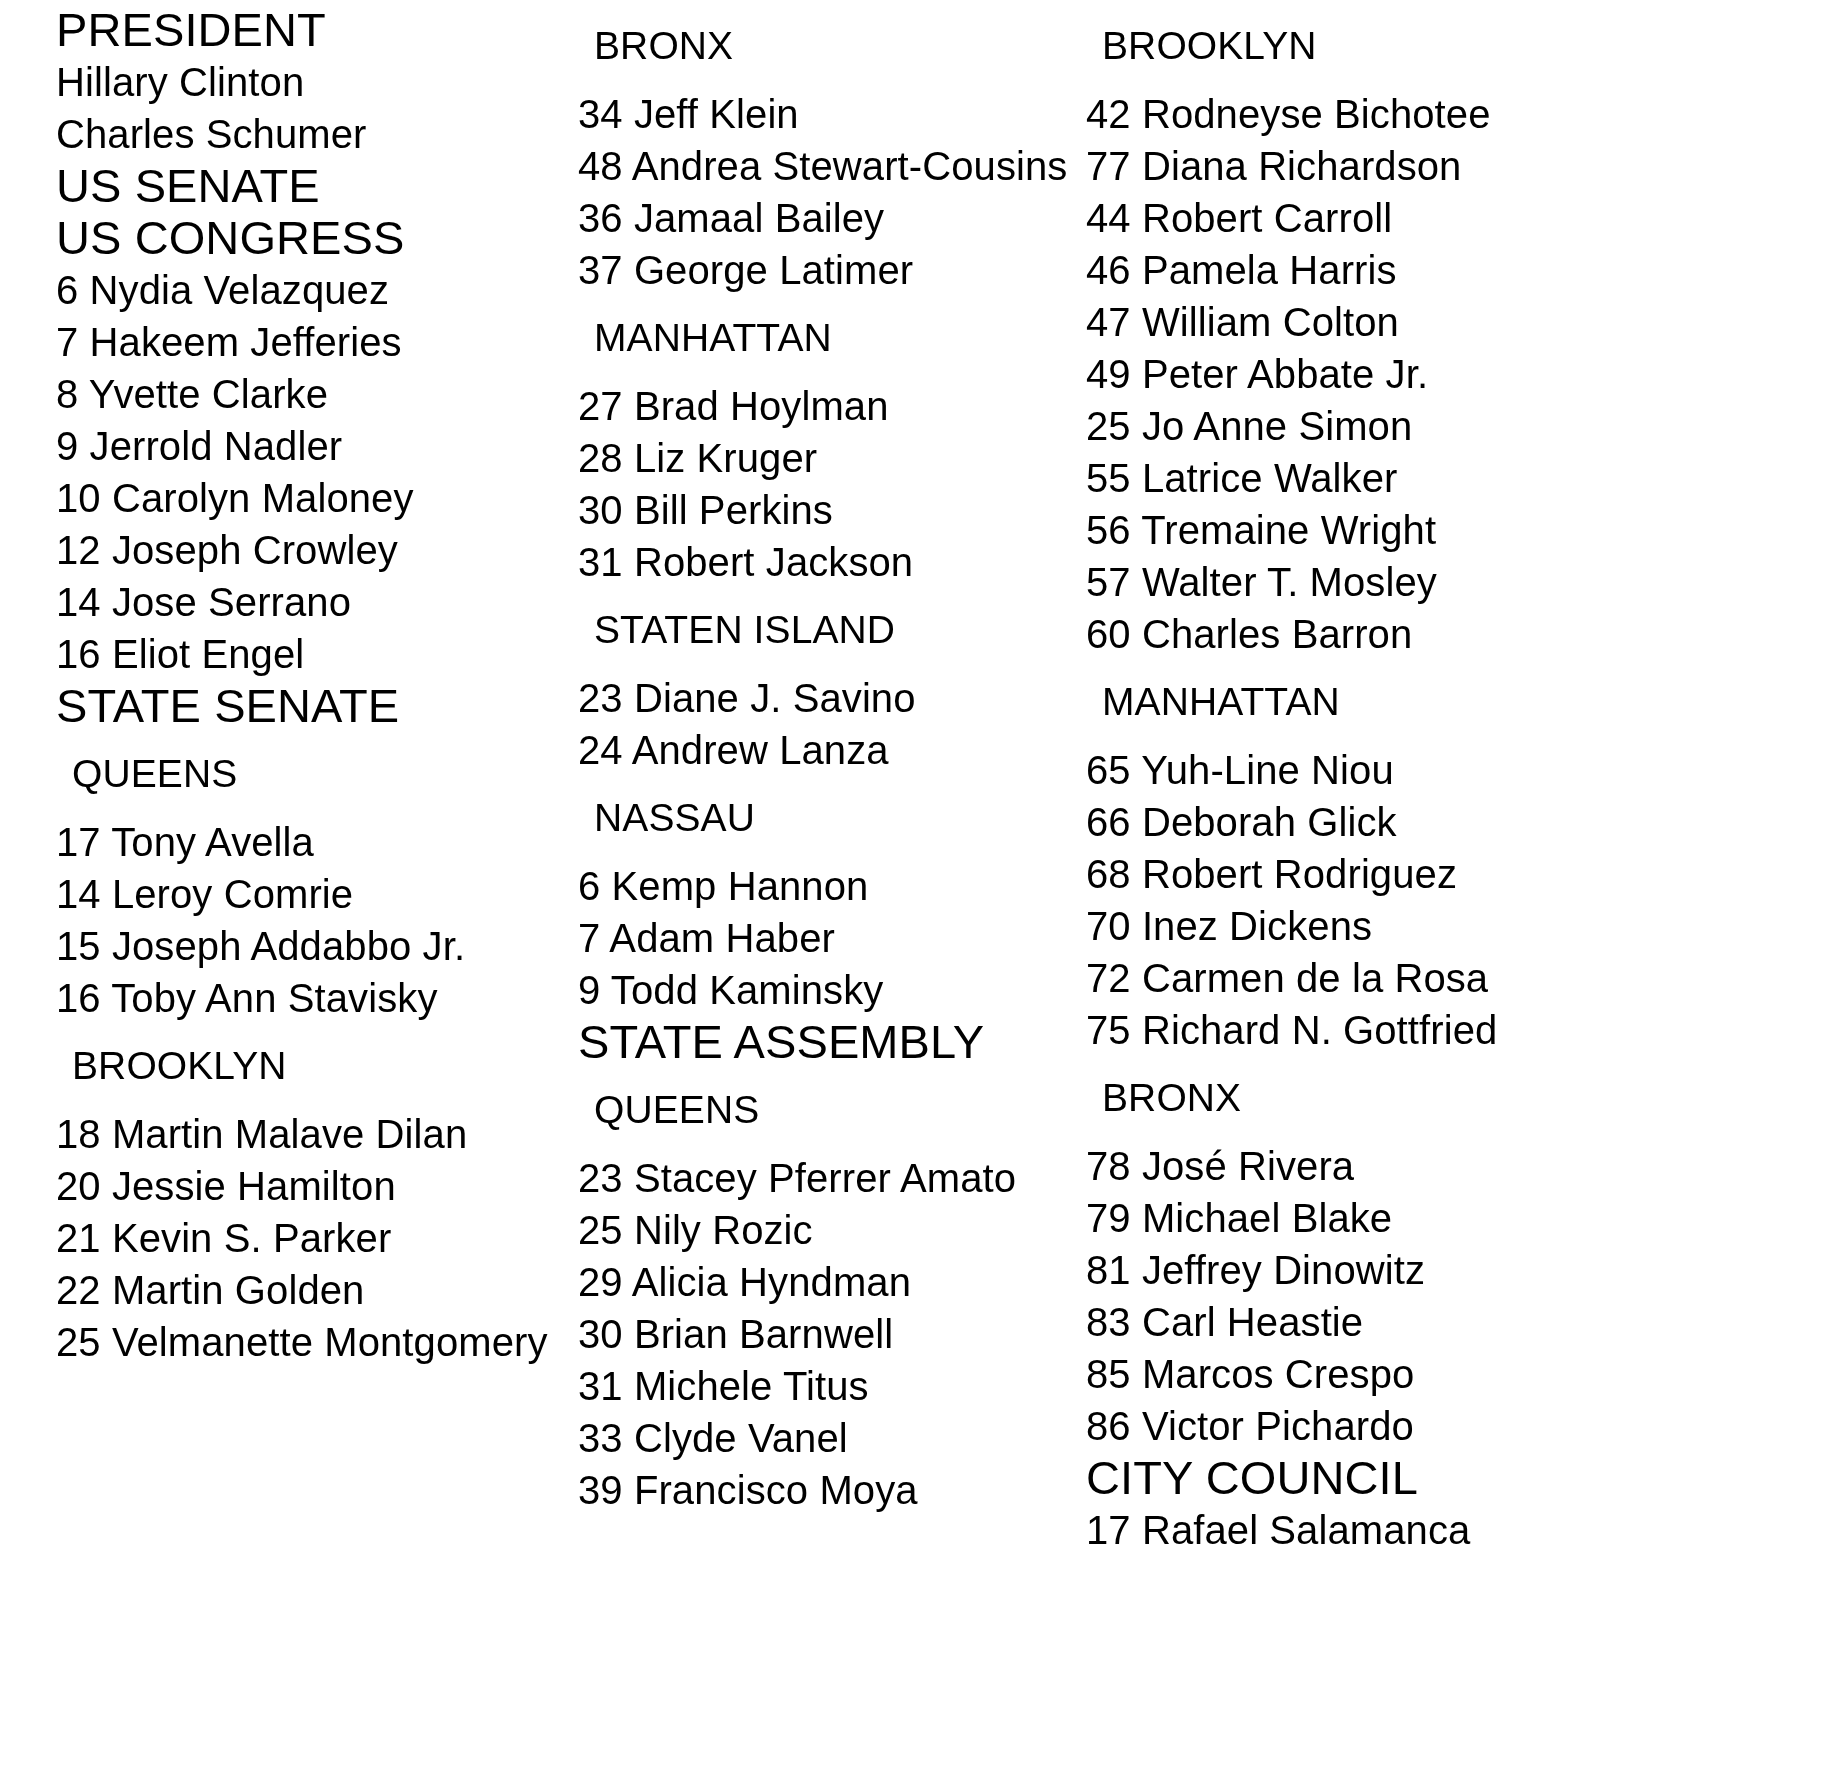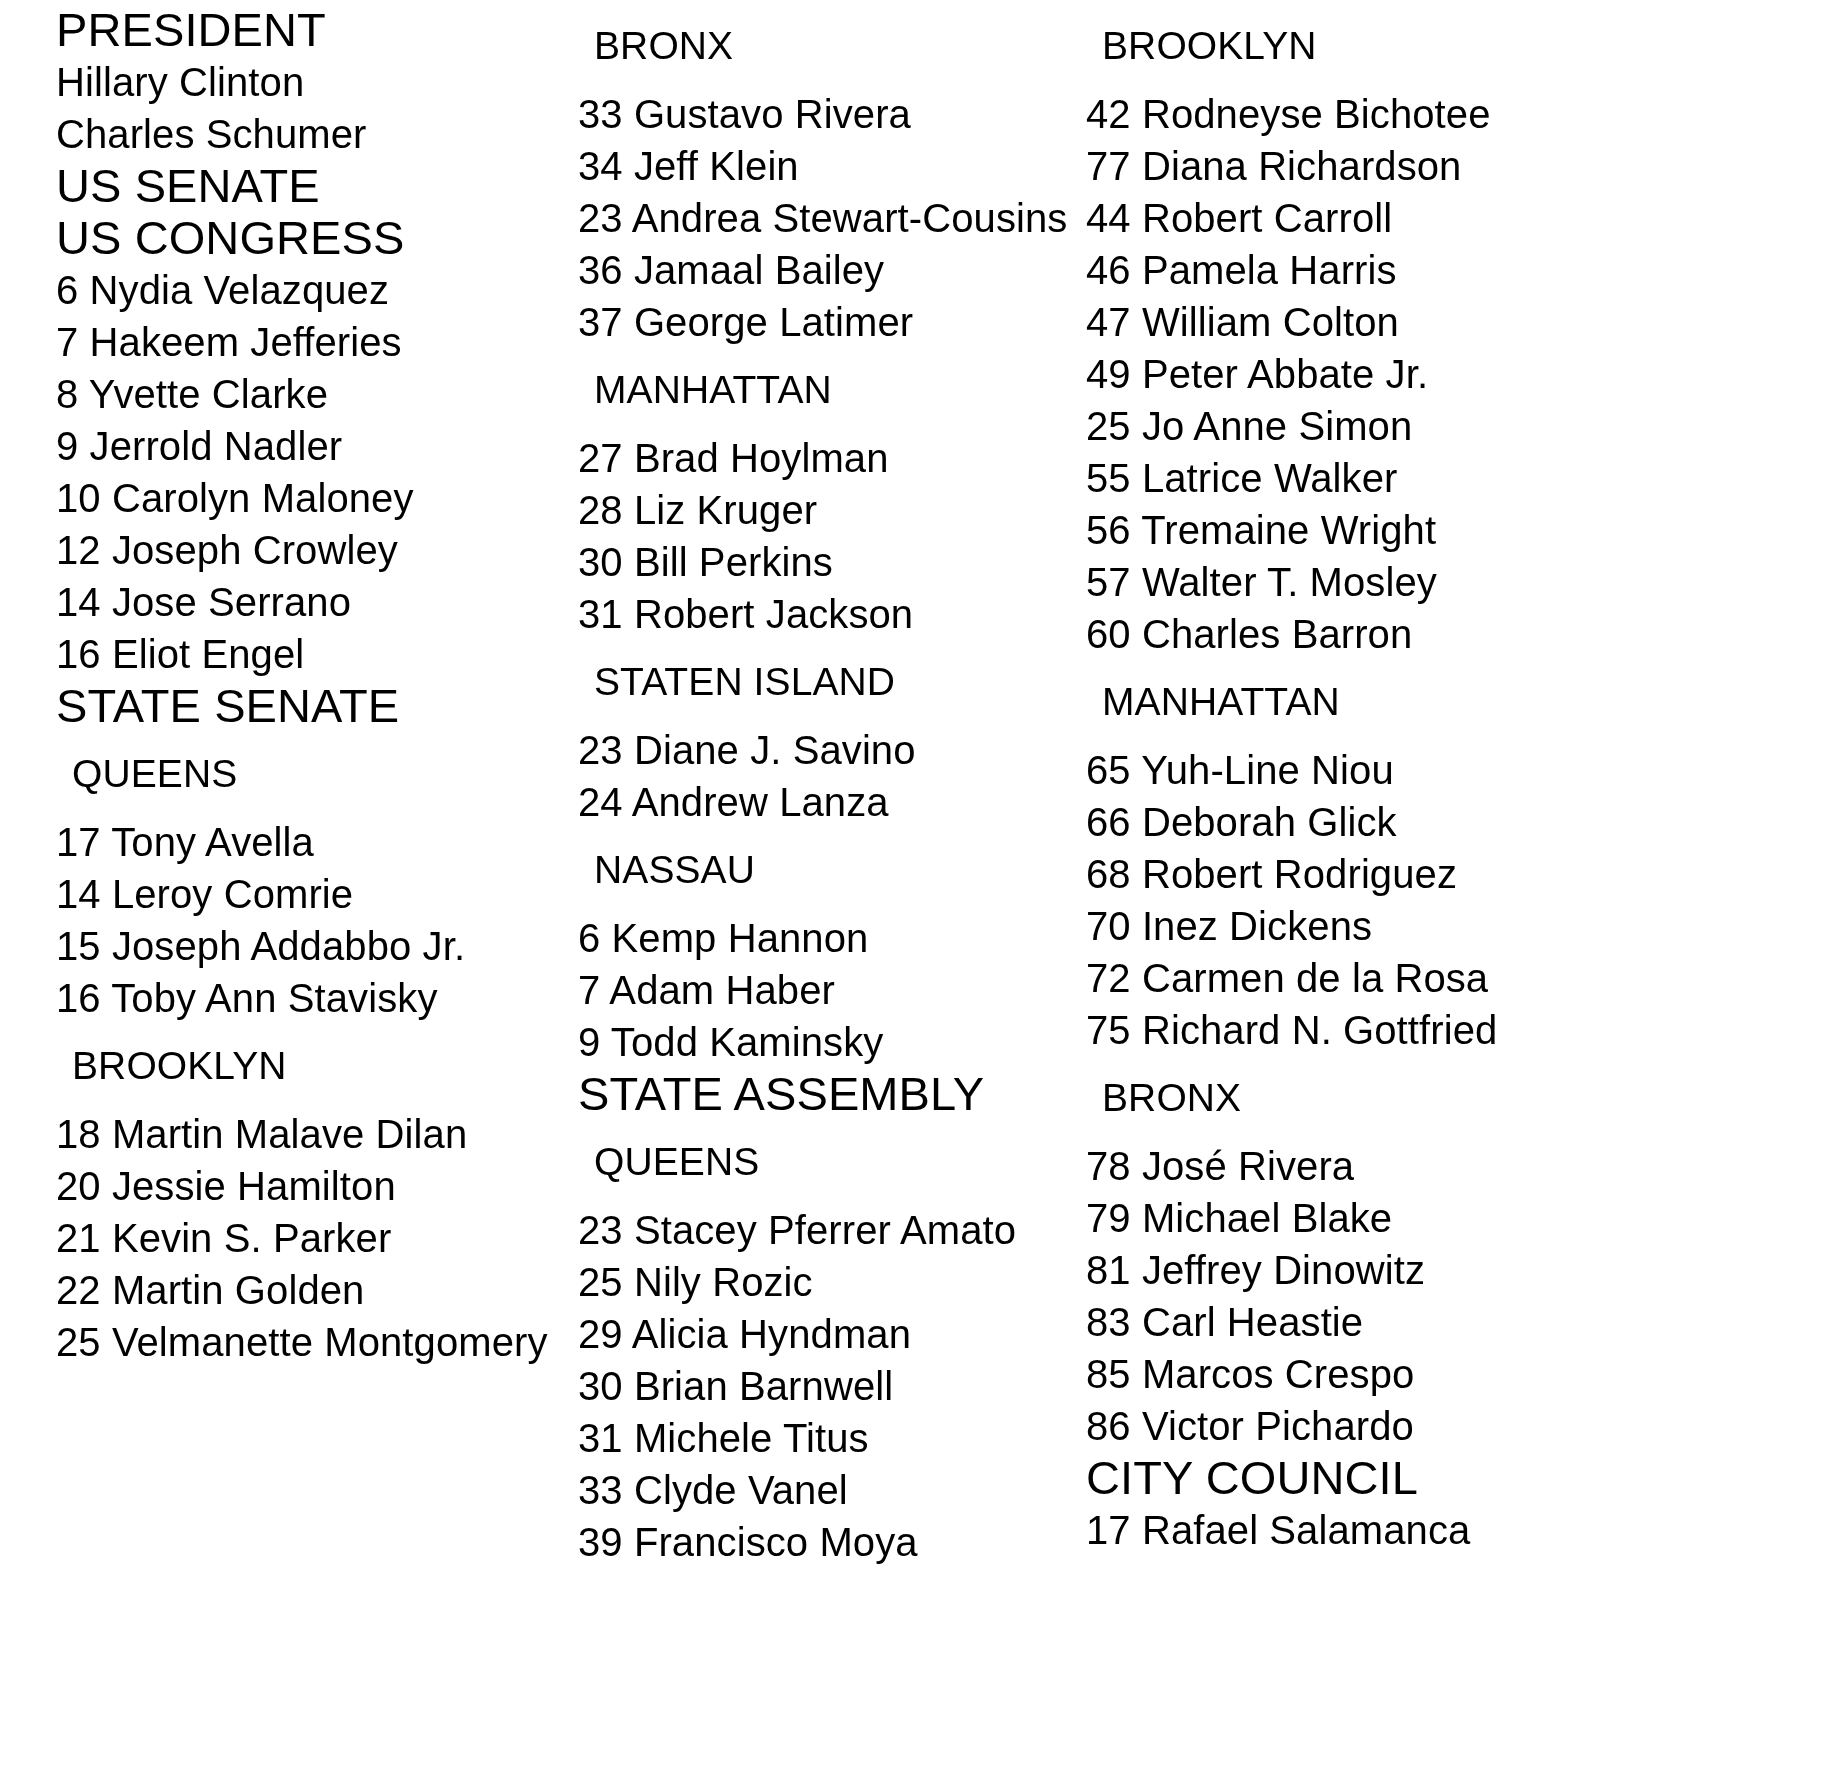--- a/index.html
+++ b/index.html
@@ -98,23 +98,22 @@
       <div class="line-block entry">16 Toby Ann Stavisky</div>
       <div class="line-block region-heading">BROOKLYN</div>
       <div class="line-block entry">18 Martin Malave Dilan</div>
       <div class="line-block entry">20 Jessie Hamilton</div>
       <div class="line-block entry">21 Kevin S. Parker</div>
       <div class="line-block entry">22 Martin Golden</div>
       <div class="line-block entry">25 Velmanette Montgomery</div>
     </div>
   <div class="column col-2">
       <div class="line-block region-heading">BRONX</div>
-      <div class="line-block entry">33 Gustavo Rivera</div>
       <div class="line-block entry">34 Jeff Klein</div>
-      <div class="line-block entry">23 Andrea Stewart-Cousins</div>
+      <div class="line-block entry">48 Andrea Stewart-Cousins</div>
       <div class="line-block entry">36 Jamaal Bailey</div>
       <div class="line-block entry">37 George Latimer</div>
       <div class="line-block region-heading">MANHATTAN</div>
       <div class="line-block entry">27 Brad Hoylman</div>
       <div class="line-block entry">28 Liz Kruger</div>
       <div class="line-block entry">30 Bill Perkins</div>
       <div class="line-block entry">31 Robert Jackson</div>
       <div class="line-block region-heading">STATEN ISLAND</div>
       <div class="line-block entry">23 Diane J. Savino</div>
       <div class="line-block entry">24 Andrew Lanza</div>

